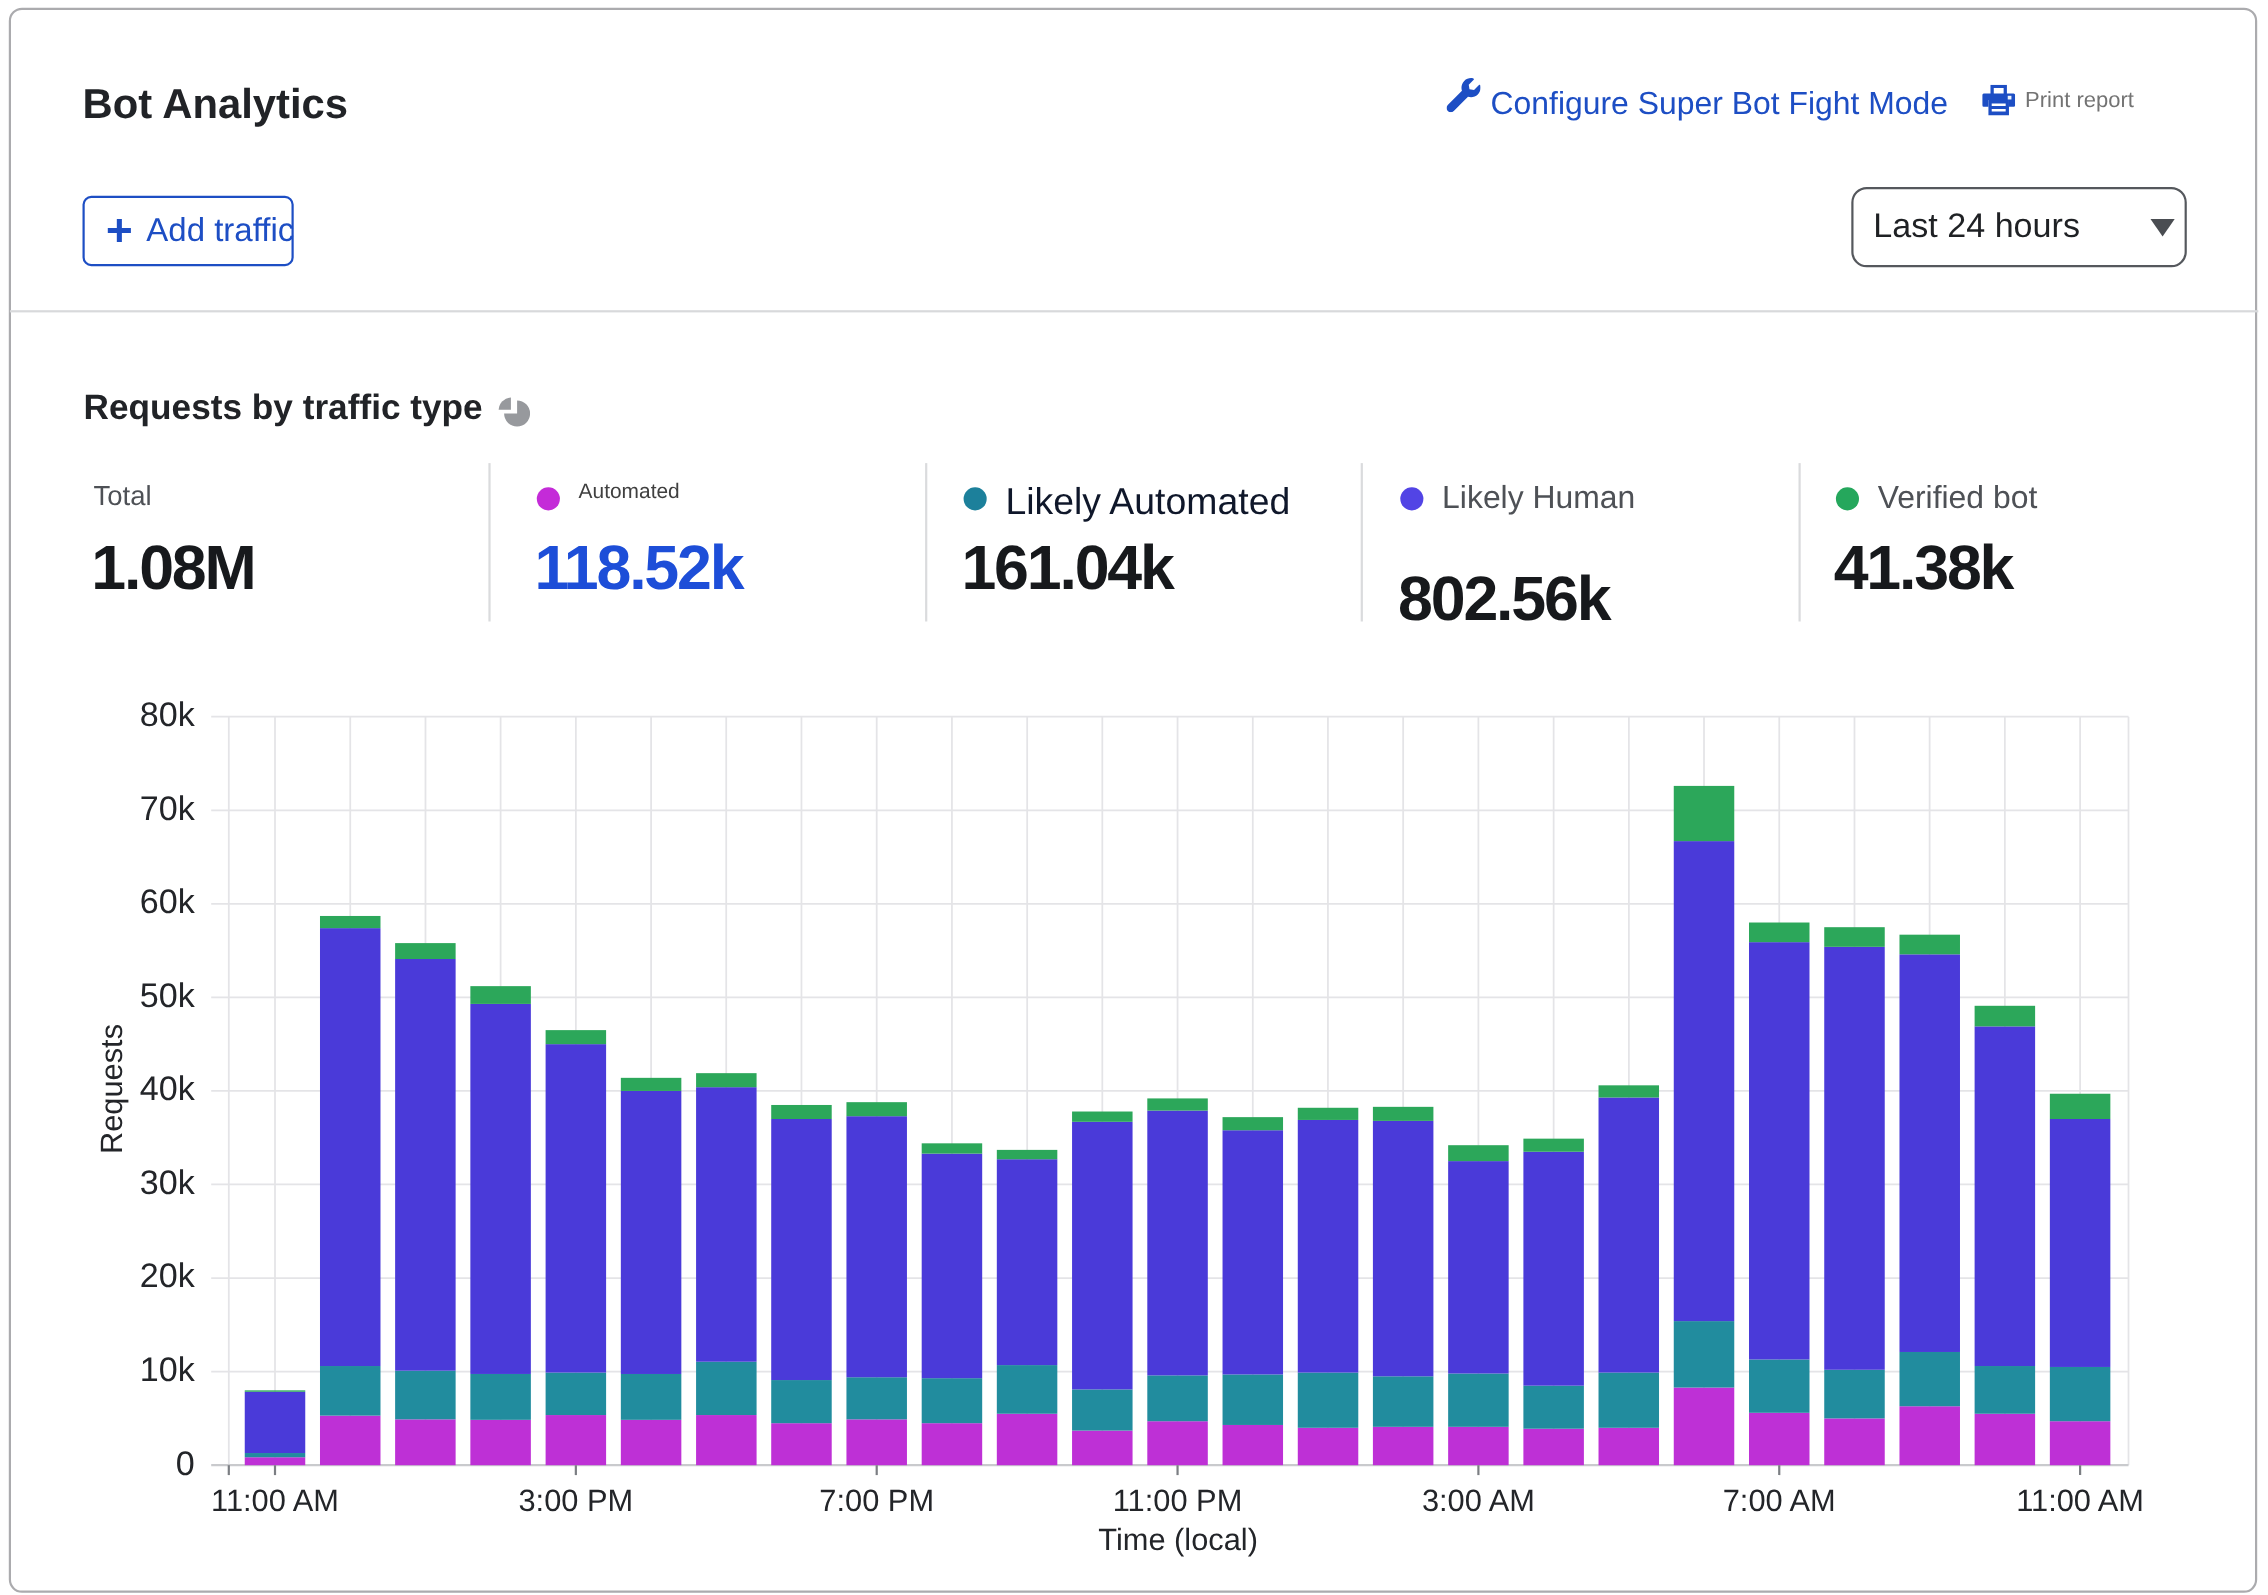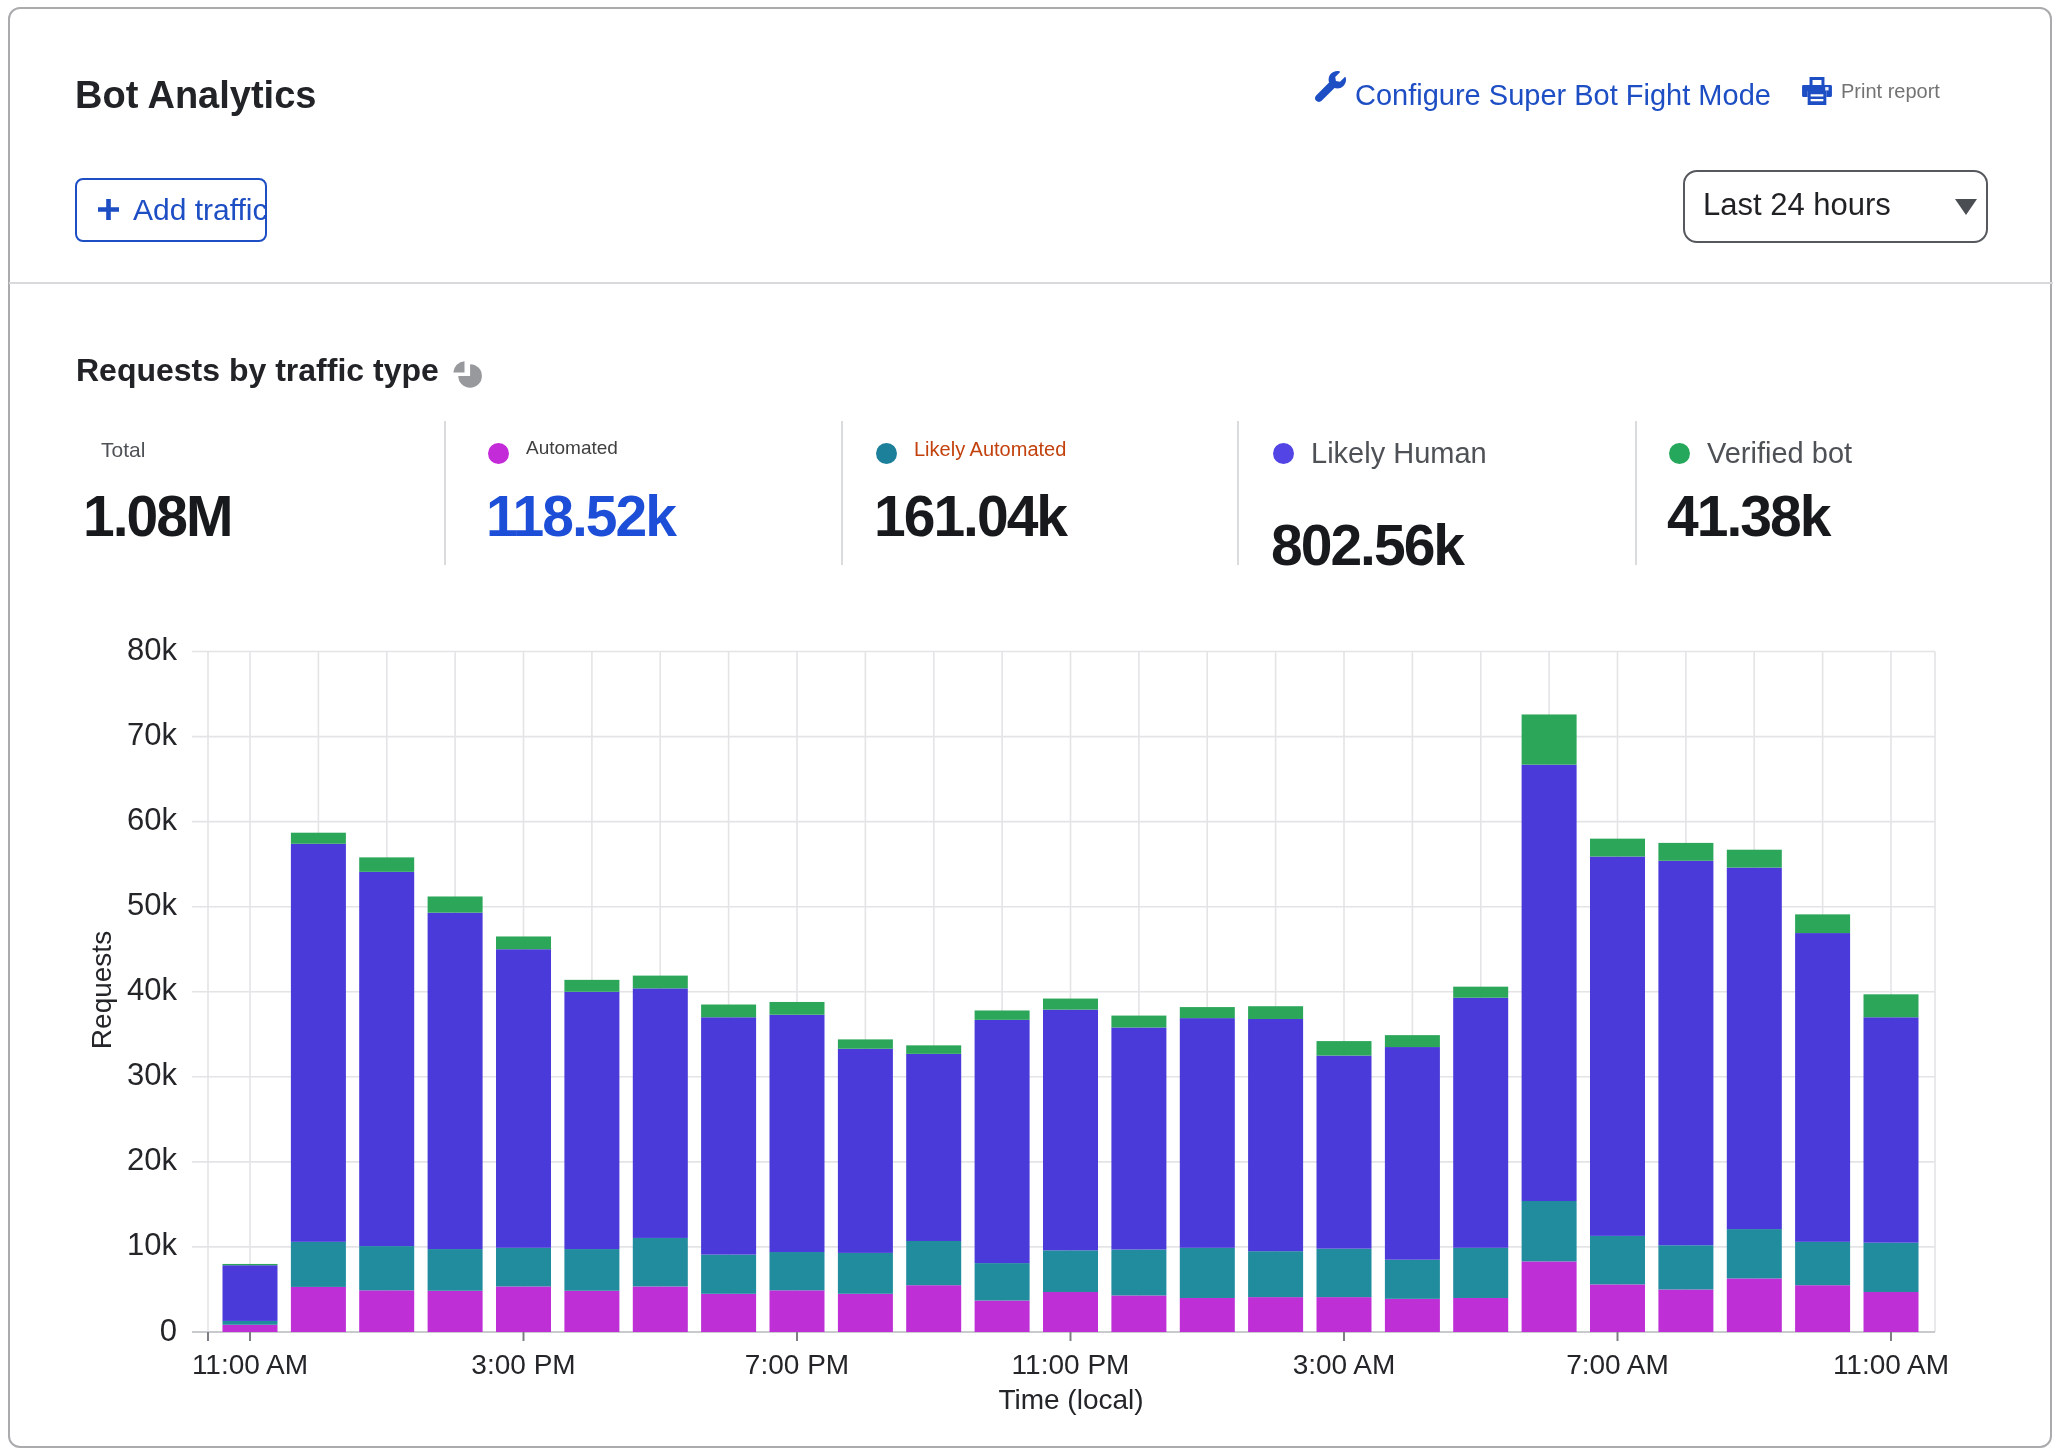--- a/index.html
+++ b/index.html
@@ -35,27 +35,27 @@
 <div style="position:absolute;left:1955px;top:199px;width:0;height:0;border-left:11px solid transparent;border-right:11px solid transparent;border-top:16px solid #4a4d52"></div>
 
 <div style="position:absolute;left:76px;top:353px;font-size:32px;font-weight:700;color:#212327;line-height:1.1">Requests by traffic type</div>
 <svg style="position:absolute;left:452px;top:360px" width="30" height="30" viewBox="0 0 32 32">
     <g fill="#97999d">
       <path d="M17.5 14.5 V2.6 A12.6 12.6 0 1 1 4.9 15.2 H17.5 Z" transform="translate(1.8,1.8)"></path>
       <path d="M13.9 13.9 H2 A12.6 12.6 0 0 1 13.9 2 Z" transform="translate(-0.6,-0.6)"></path>
     </g>
   </svg>
 
-<div style="position:absolute;left:101px;top:438px;font-size:21px;color:#4e5156;line-height:1.1">Total</div>
+<div style="position:absolute;left:85px;top:438px;font-size:25px;color:#4e5156;line-height:1.1">Total</div>
 <div style="position:absolute;left:83px;top:485px;font-size:57px;font-weight:700;color:#17191c;letter-spacing:-2px;line-height:1.1">1.08M</div>
 <div style="position:absolute;left:488px;top:443px;width:21px;height:21px;border-radius:50%;background:#c42bd8"></div>
 <div style="position:absolute;left:526px;top:438px;font-size:19px;color:#404040;line-height:1.1">Automated</div>
 <div style="position:absolute;left:486px;top:485px;font-size:57px;font-weight:700;color:#1d4ed8;letter-spacing:-2px;line-height:1.1">118.52k</div>
 <div style="position:absolute;left:876px;top:443px;width:21px;height:21px;border-radius:50%;background:#1c809b"></div>
-<div style="position:absolute;left:914px;top:438px;font-size:20px;color:#c2410c;line-height:1.1">Likely Automated</div>
+<div style="position:absolute;left:914px;top:438px;font-size:34px;color:#0f172a;line-height:1.1">Likely Automated</div>
 <div style="position:absolute;left:874px;top:485px;font-size:57px;font-weight:700;color:#17191c;letter-spacing:-2px;line-height:1.1">161.04k</div>
 <div style="position:absolute;left:1273px;top:443px;width:21px;height:21px;border-radius:50%;background:#5244e5"></div>
 <div style="position:absolute;left:1311px;top:438px;font-size:29px;color:#4e5156;line-height:1.1">Likely Human</div>
 <div style="position:absolute;left:1271px;top:514px;font-size:57px;font-weight:700;color:#17191c;letter-spacing:-2px;line-height:1.1">802.56k</div>
 <div style="position:absolute;left:1669px;top:443px;width:21px;height:21px;border-radius:50%;background:#25a75c"></div>
 <div style="position:absolute;left:1707px;top:438px;font-size:29px;color:#4e5156;line-height:1.1">Verified bot</div>
 <div style="position:absolute;left:1667px;top:485px;font-size:57px;font-weight:700;color:#17191c;letter-spacing:-2px;line-height:1.1">41.38k</div>
 <div style="position:absolute;left:444px;top:421px;width:2px;height:144px;background:#dadbdd"></div>
 <div style="position:absolute;left:841px;top:421px;width:2px;height:144px;background:#dadbdd"></div>
 <div style="position:absolute;left:1237px;top:421px;width:2px;height:144px;background:#dadbdd"></div>

